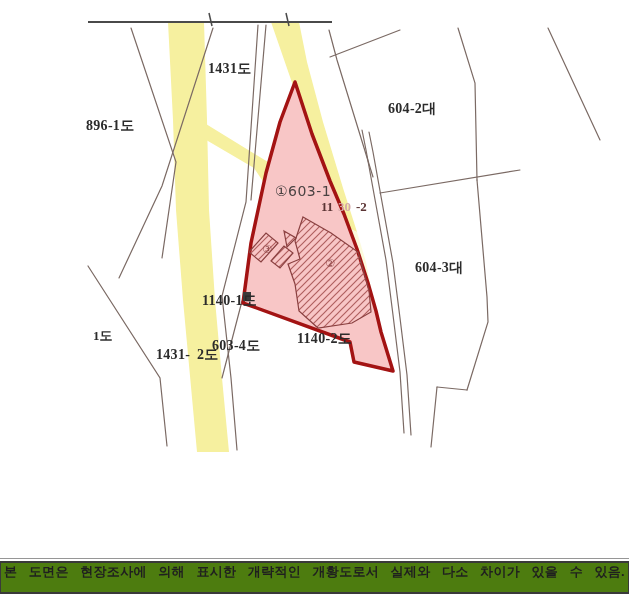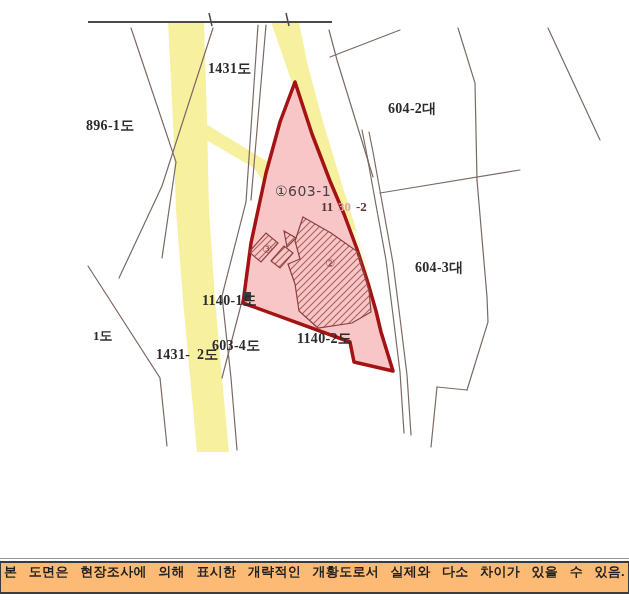--- a/index.html
+++ b/index.html
@@ -11,21 +11,21 @@
   .lbl{font:700 14px "Liberation Serif",serif;fill:#2b2b2b;letter-spacing:.3px;}
   .lbl-sm{font:700 13px "Liberation Serif",serif;fill:#2b2b2b;}
   .lbl-subject{font:400 14px "DejaVu Sans",sans-serif;fill:#4a4242;letter-spacing:.5px;}
   .lbl-roadnum{font:700 13px "Liberation Serif",serif;}
   .mark{font:400 11px "DejaVu Sans",sans-serif;fill:#8d4848;}
   .footer-rule{position:absolute;left:0;top:558px;width:629px;height:1px;background:#969696;}
   .footer-box{
     position:absolute;left:0;top:561px;width:621px;height:29px;
     border-top:2px solid #3a3a3a;border-bottom:2px solid #3a3a3a;
     border-left:1px solid #3a3a3a;border-right:1px solid #3a3a3a;
-    background:#fdba74;line-height:29px;padding:0 3px;
+    background:#4d7c0f;line-height:29px;padding:0 3px;
     font:700 13px "Liberation Sans",sans-serif;color:#1f1f1f;
     letter-spacing:.3px;white-space:nowrap;
     text-align:justify;text-align-last:justify;
   }
 </style>
 </head>
 <body>
 
 <svg width="629" height="555" viewBox="0 0 629 555">
   <defs>

